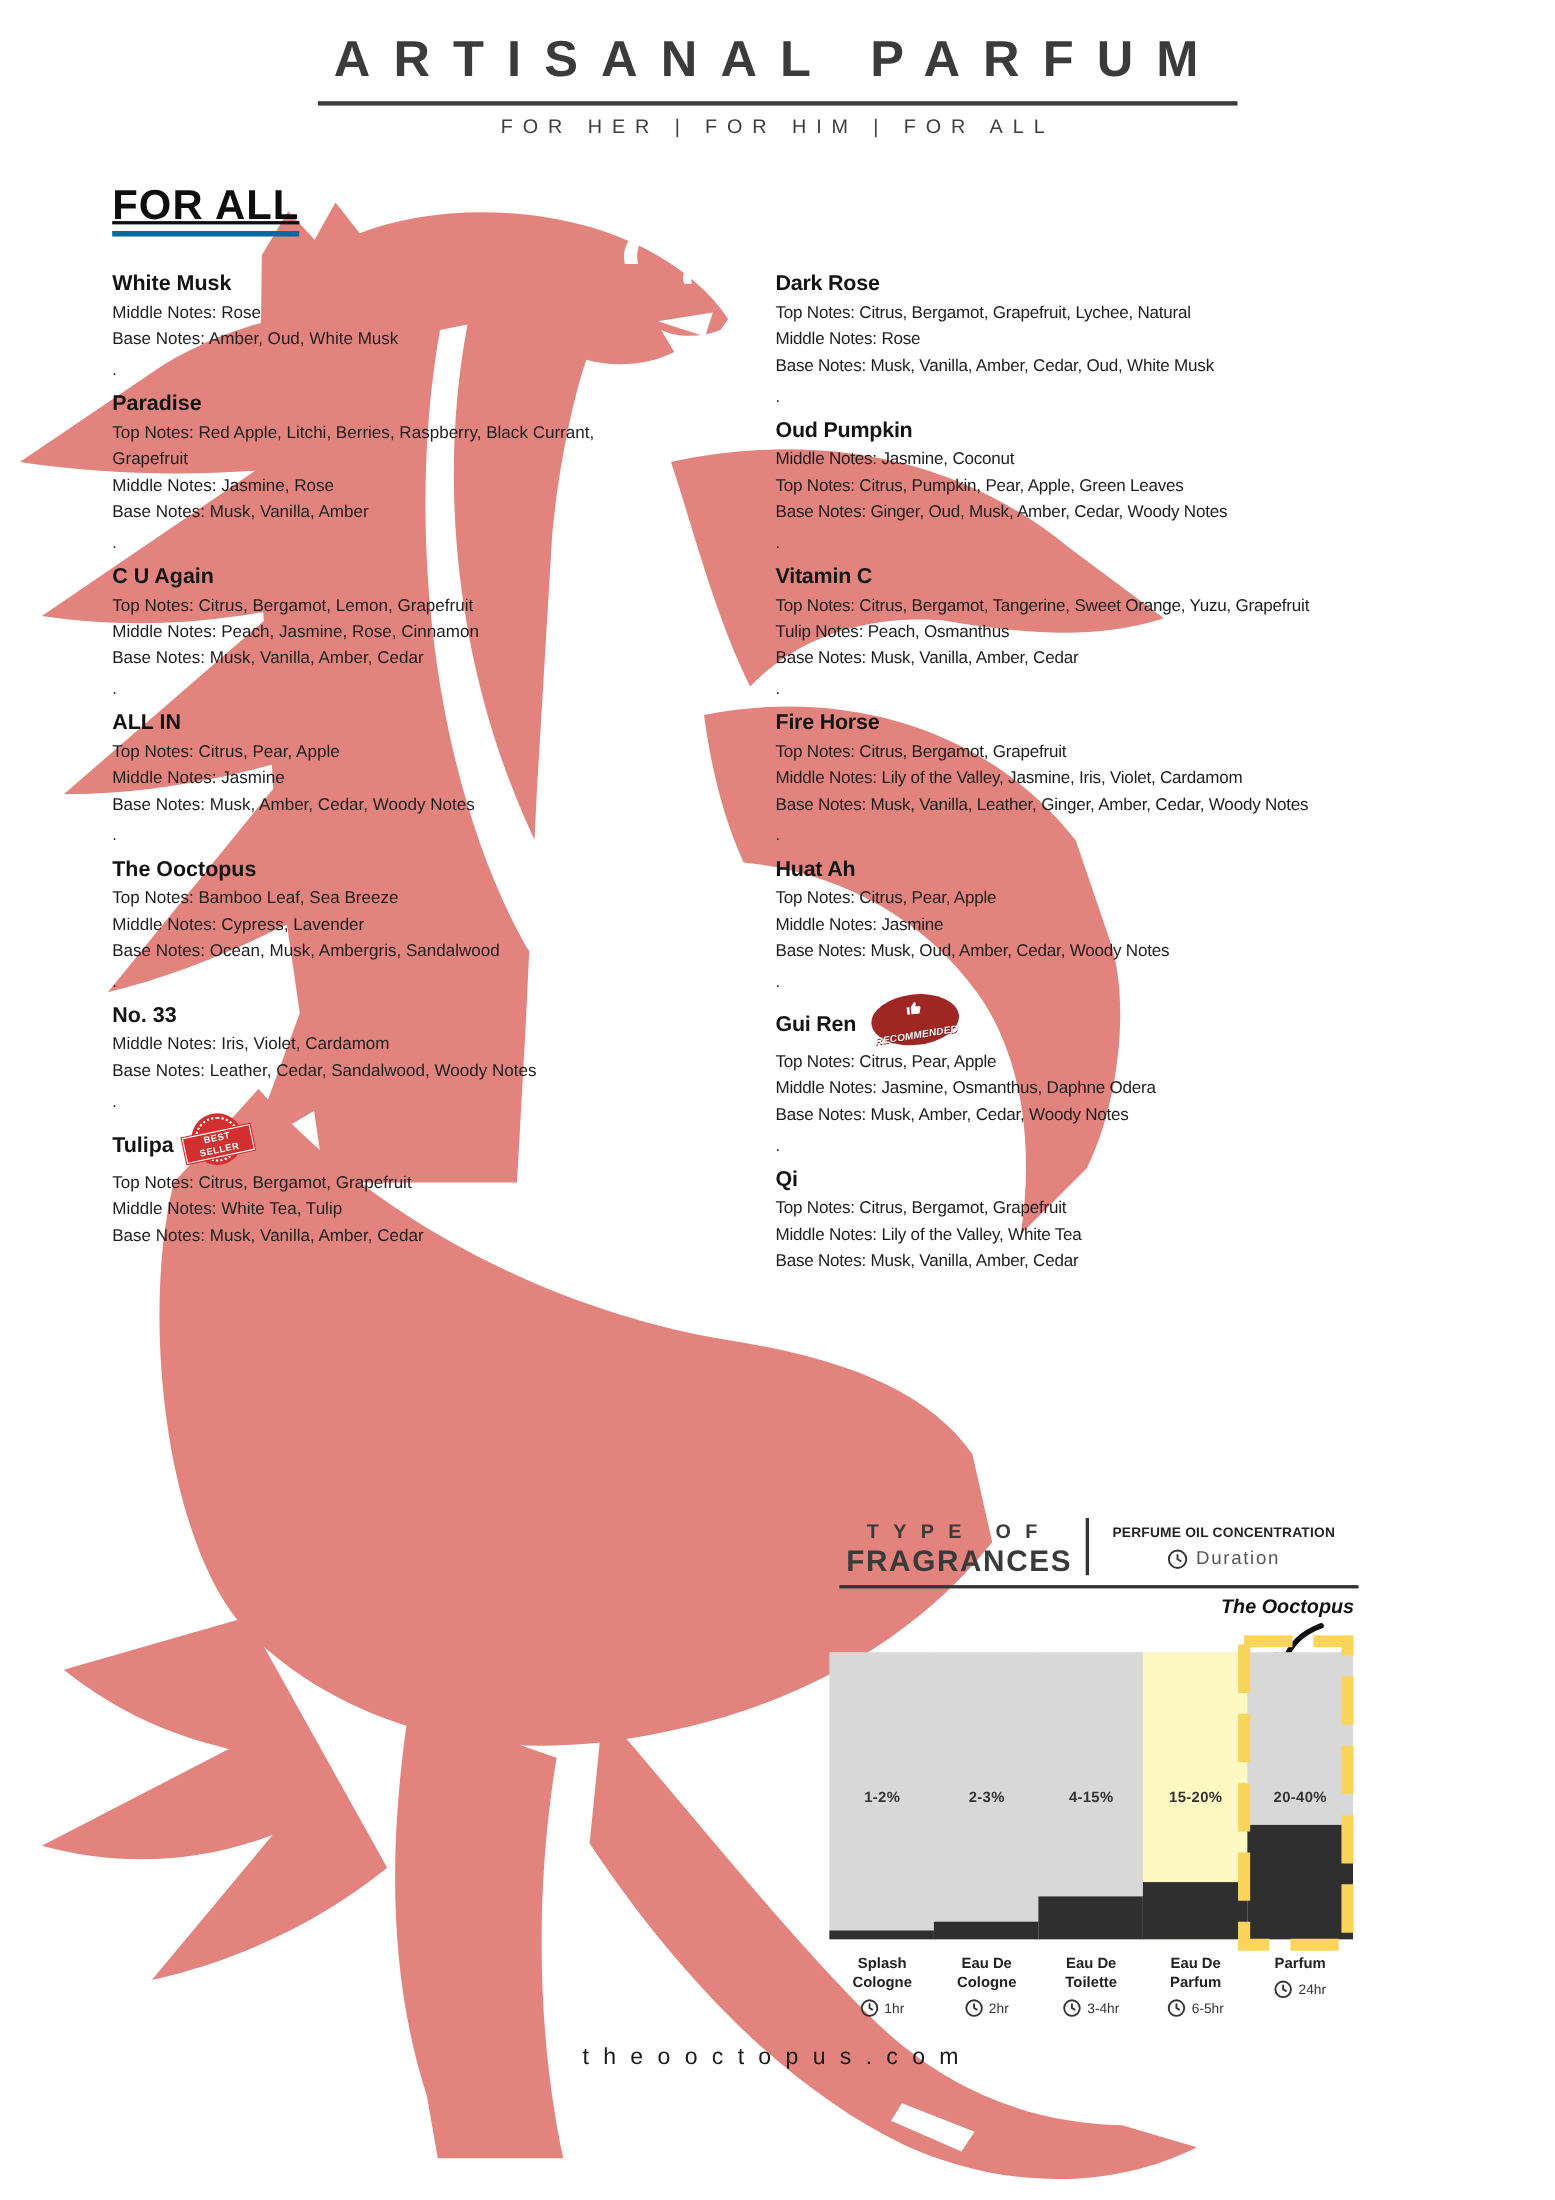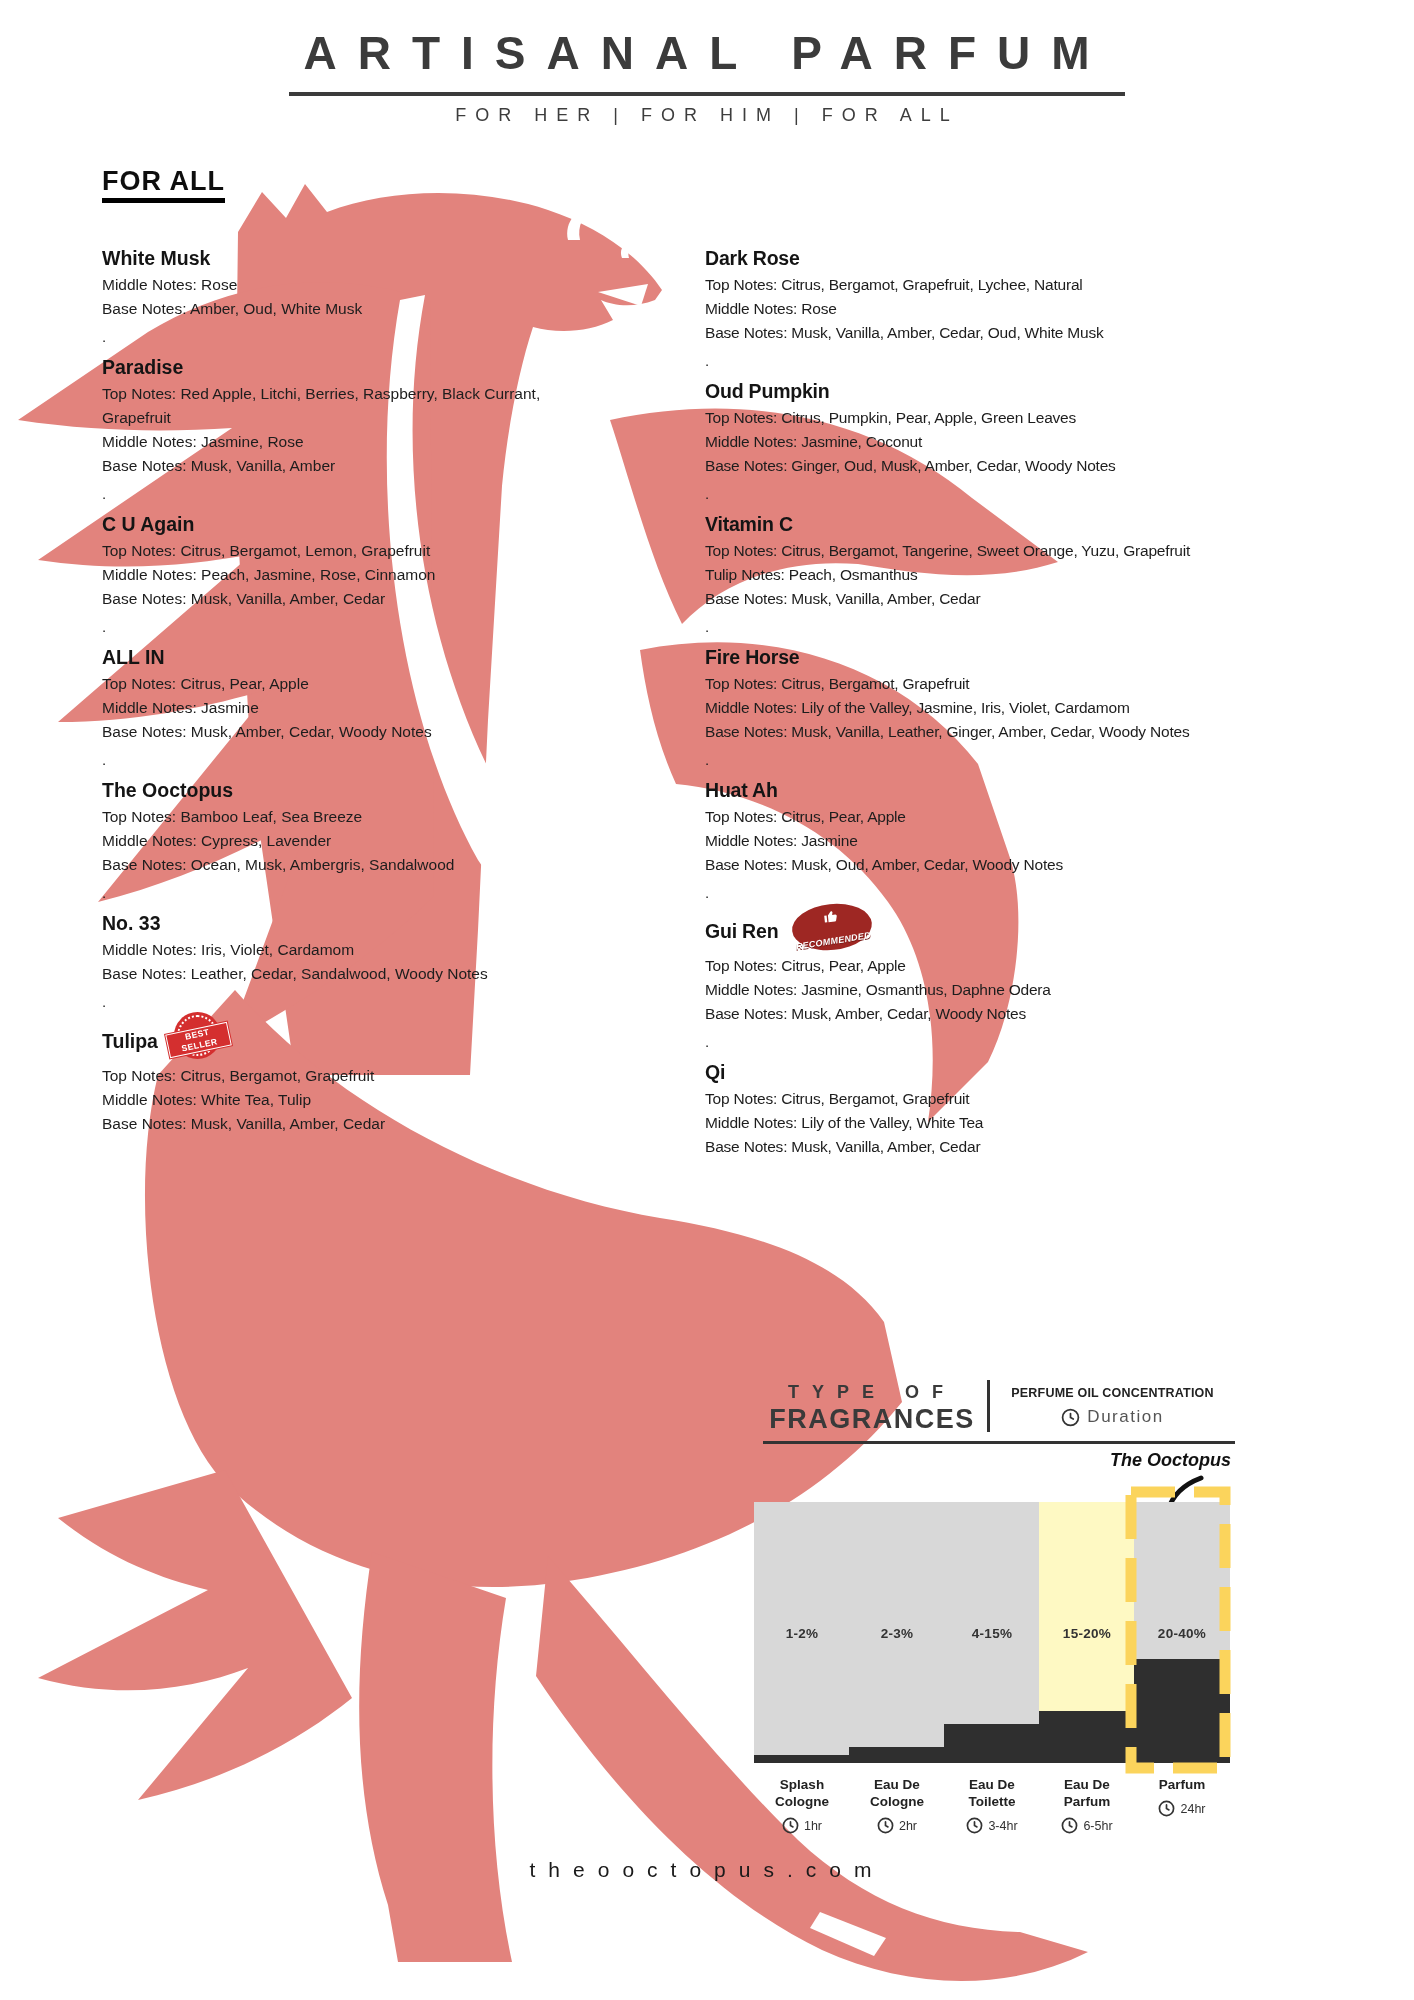--- a/index.html
+++ b/index.html
@@ -13,22 +13,22 @@
   
   #page-header{left:0;top:26px;width:1414px;text-align:center;}
   #brand-title{
     display:inline-block;font-size:46px;font-weight:bold;letter-spacing:21px;
     color:#3b3b3b;border-bottom:4px solid #3b3b3b;padding:0 14px 12px 14px;white-space:nowrap;
   }
   #brand-subtitle{margin-top:9px;font-size:18px;letter-spacing:9px;color:#3d3d3d;white-space:nowrap;}
 
   
   #section-heading{
-    left:102px;top:166px;font-size:27px;font-weight:800;color:#0e0e0e;
-    border-bottom:5px solid #000000;padding-bottom:1px;letter-spacing:1px;
+    left:102px;top:166px;font-size:38px;font-weight:800;color:#0e0e0e;
+    border-bottom:5px solid #0369a1;padding-bottom:1px;letter-spacing:1px;text-decoration:underline;
   }
 
   
   .frag-col{top:243px;}
   #col-left{left:102px;width:480px;}
   #col-right{left:705px;width:620px;letter-spacing:-0.2px;}
   .fname{font-size:19.5px;font-weight:bold;line-height:30px;color:#141414;display:flex;align-items:center;}
   .note{font-size:15.5px;line-height:24px;color:#1d1d1d;}
   .sep{font-size:15px;line-height:31px;color:#1d1d1d;}
 
@@ -245,22 +245,22 @@
       </div>
       <div class="note">Top Notes: Citrus, Bergamot, Grapefruit, Lychee, Natural</div>
       <div class="note">Middle Notes: Rose</div>
       <div class="note">Base Notes: Musk, Vanilla, Amber, Cedar, Oud, White Musk</div>
     </div>
     <div class="sep">.</div>
     <div class="entry">
       <div class="fname">
         <span>Oud Pumpkin</span>
       </div>
+      <div class="note">Middle Notes: Jasmine, Coconut</div>
       <div class="note">Top Notes: Citrus, Pumpkin, Pear, Apple, Green Leaves</div>
-      <div class="note">Middle Notes: Jasmine, Coconut</div>
       <div class="note">Base Notes: Ginger, Oud, Musk, Amber, Cedar, Woody Notes</div>
     </div>
     <div class="sep">.</div>
     <div class="entry">
       <div class="fname">
         <span>Vitamin C</span>
       </div>
       <div class="note">Top Notes: Citrus, Bergamot, Tangerine, Sweet Orange, Yuzu, Grapefruit</div>
       <div class="note">Tulip Notes: Peach, Osmanthus</div>
       <div class="note">Base Notes: Musk, Vanilla, Amber, Cedar</div>

